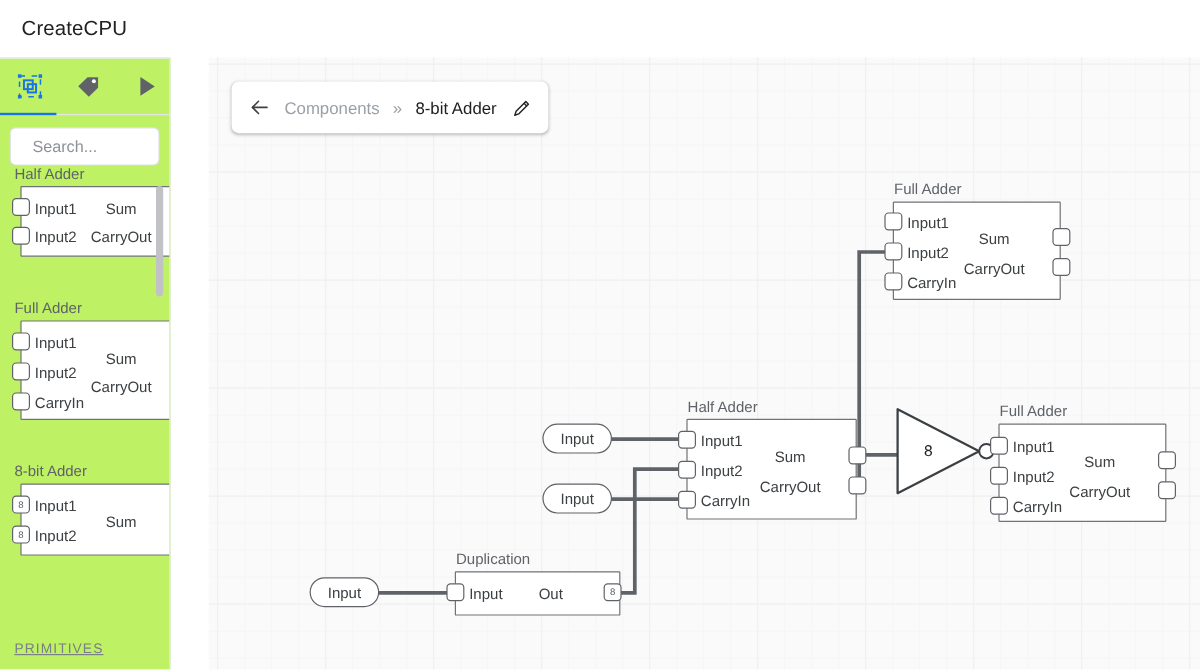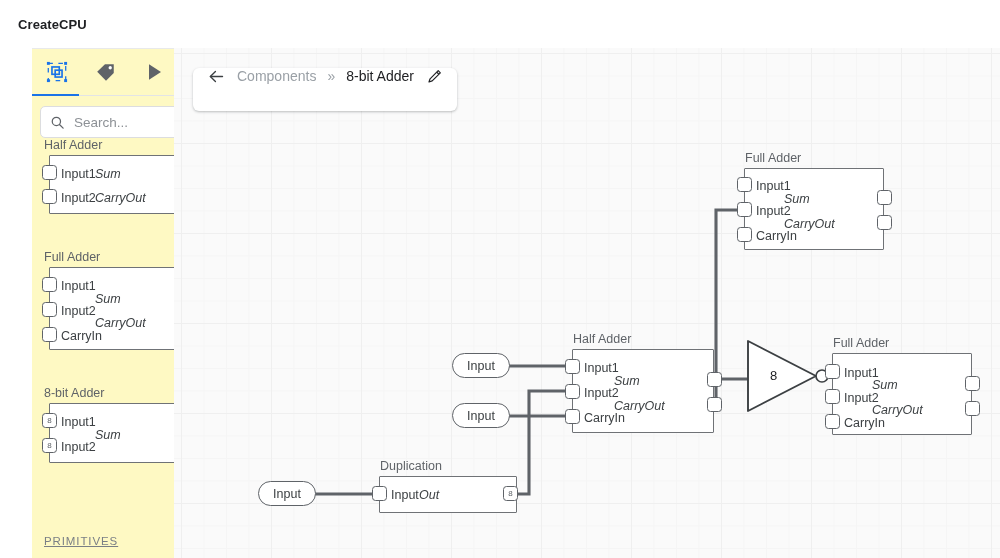--- a/index.html
+++ b/index.html
@@ -12,32 +12,31 @@
   }
   #app { position: relative; width: 1000px; height: 558px; }
 
   
   .titlebar {
     position: absolute; left: 0; top: 0; width: 1000px; height: 48px;
     background: #ffffff;
     display: flex; align-items: center;
   }
   .app-title {
-    font-size: 13px; color: #202124; font-weight: 700;
+    font-size: 17px; color: #202124; font-weight: 400;
     padding-left: 18px; letter-spacing: .1px;
   }
 
   
   .sidebar {
-    position: absolute; left: 0; top: 48px; width: 174px; height: 510px;
-    background: #fef9c3;
+    position: absolute; left: 0; top: 48px; width: 142px; height: 510px;
+    background: #bef264;
     border-right: 1px solid #e3e4e6;
     border-top: 1px solid #e8e9ea;
     overflow: hidden;
-    margin-left: 32px;
   }
   .tabbar {
     position: relative; height: 47px; width: 173px;
     border-bottom: 1px solid #e3e4e6;
     display: flex; align-items: center;
   }
   .tab {
     width: 49px; height: 46px;
     display: flex; align-items: center; justify-content: center;
     cursor: pointer;
@@ -82,21 +81,21 @@
   
   .pin {
     position: absolute; width: 15px; height: 15px;
     border: 1.6px solid #5f6368; border-radius: 3.5px; background: #fff;
     display: flex; align-items: center; justify-content: center;
     font-size: 8px; color: #5f6368; line-height: 1;
   }
   .pin-label {
     position: absolute; font-size: 12.5px; color: #3c4043; white-space: nowrap;
   }
-  .pin-label.right { text-align: left; font-style: italic; }
+  .pin-label.right { text-align: center; }
 
   
   .sb-track {
     position: absolute; right: 2px; top: 0; width: 7px; height: 100%;
   }
   .sb-thumb {
     position: absolute; right: 3px; width: 6px; border-radius: 3px;
     background: #c0c2c5;
   }
 
@@ -112,21 +111,21 @@
     background-size: 90px 90px, 90px 90px, 22.5px 22.5px, 22.5px 22.5px;
     background-position: 7px 5px, 7px 5px, 7px 5px, 7px 5px;
     overflow: hidden;
   }
 
   
   .crumb {
     position: absolute; left: 19px; top: 20px; height: 43px;
     background: #fff; border-radius: 6px;
     box-shadow: 0 1px 3px rgba(60,64,67,.22), 0 1px 2px rgba(60,64,67,.12);
-    display: flex; align-items: flex-start; padding: 0 14px; gap: 11px;
+    display: flex; align-items: center; padding: 0 14px; gap: 11px;
   }
   .crumb .back { cursor: pointer; display: flex; }
   .crumb-root { font-size: 14px; color: #9aa0a6; cursor: pointer; }
   .crumb-sep { font-size: 14px; color: #9aa0a6; }
   .crumb-cur { font-size: 14px; color: #202124; }
   .crumb .pencil { cursor: pointer; display: flex; margin-left: 2px; }
 
   
   .graph { position: absolute; inset: 0; }
   .wires { position: absolute; inset: 0; pointer-events: none; }

